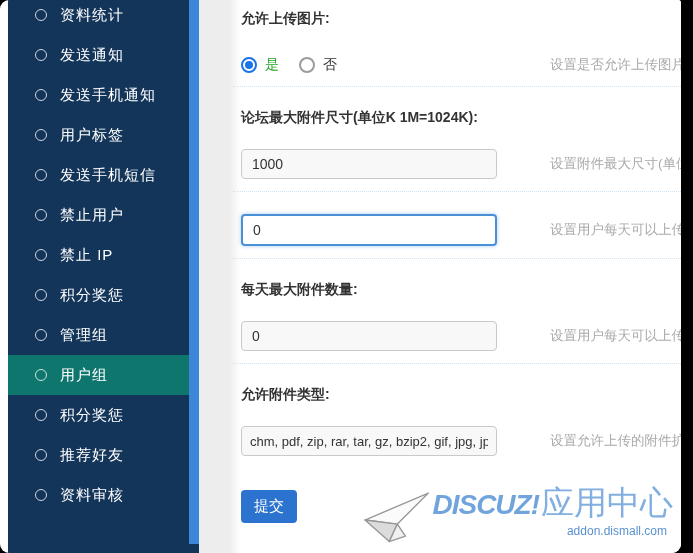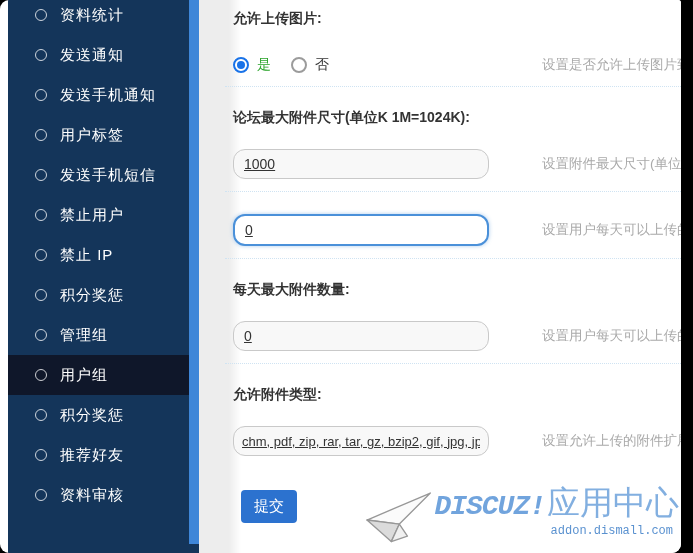--- a/index.html
+++ b/index.html
@@ -14,48 +14,47 @@
   }
   
   .sidebar {
     width:191px; flex-shrink:0; background:#14355a; position:relative; overflow:hidden;
   }
   .nav { margin-top:-5px; }
   .nav-item {
     width:181px; height:40px; display:flex; align-items:center;
     padding-left:27px; color:#fff; font-size:15px; letter-spacing:1px; cursor:pointer;
   }
-  .nav-item.active { background:#0f172a; }
+  .nav-item.active { background:#0f766e; }
   .nav-dot {
     width:12px; height:12px; border:1px solid rgba(255,255,255,.78);
     border-radius:50%; margin-right:13px; flex-shrink:0;
   }
   .scroll-thumb {
     position:absolute; top:0; right:0; width:10px; height:544px; background:#3e86d8;
   }
   
   .content {
     flex:1; position:relative; overflow:hidden;
     background:linear-gradient(to right,#ededed 0,#ededed 30px,#ffffff 42px);
   }
   .frow {
-    margin-left:26px; padding:22px 0 12px 8px;
+    margin-left:34px; padding:22px 0 12px 8px;
     border-bottom:1px dotted #cfe3f2;
   }
   .frow.first { padding-top:10px; }
   .frow.last  { border-bottom:none; }
   .flabel { font-weight:bold; font-size:14px; color:#333; margin-bottom:22px; }
   .frow.first .flabel { margin-bottom:28px; }
   .fbody { display:flex; align-items:center; }
   .ctrl { width:256px; flex-shrink:0; display:flex; align-items:center; }
   .txt {
-    width:100%; height:30px; border:1px solid #c9c9c9; border-radius:12px;
+    width:100%; height:30px; border:1px solid #c9c9c9; border-radius:4px;
     background:#f8f8f8; padding:0 10px; font-size:14px; color:#333;
     font-family:"Liberation Sans","DejaVu Sans",sans-serif;
-    text-decoration:underline;
   }
   .txt.small { font-size:13px; padding:0 8px; }
   .txt.focused {
     border:2px solid #4a90d9; background:#fff; height:32px;
     box-shadow:0 0 4px rgba(74,144,217,.45); outline:none;
   }
   .hint {
     margin-left:53px; flex:1; color:#a9a9a9; font-size:13.5px;
     white-space:nowrap; overflow:hidden;
   }
@@ -72,22 +71,22 @@
   .radio-text.no  { color:#333; }
   
   .submit-row { margin-left:42px; margin-top:22px; }
   .btn-submit {
     min-width:53px; height:33px; padding:0 13px; border:none; border-radius:4px;
     background:#2c72cf; color:#fff; font-size:15px; cursor:pointer;
     font-family:"Liberation Sans","DejaVu Sans",sans-serif;
   }
   
   .watermark {
-    position:absolute; right:2px; bottom:6px; display:flex; align-items:flex-start;
-    opacity:.92; pointer-events:none;font-family:Liberation Mono, monospace;
+    position:absolute; right:8px; bottom:6px; display:flex; align-items:flex-start;
+    opacity:.92; pointer-events:none;
   }
   .wm-plane { margin-top:8px; margin-right:2px; }
   .wm-texts { text-align:right; }
   .wm-line1 { display:flex; align-items:baseline; white-space:nowrap; }
   .wm-brand {
     font-size:28px; font-weight:bold; font-style:italic; color:#669ddb;
     letter-spacing:-1px; text-shadow:0 1px 0 #fff;
   }
   .wm-suffix { font-size:33px; color:#78a9de; margin-left:2px; text-shadow:0 1px 0 #fff; }
   .wm-domain { font-size:12px; color:#4c88cc; margin-top:-2px; margin-right:6px; }

